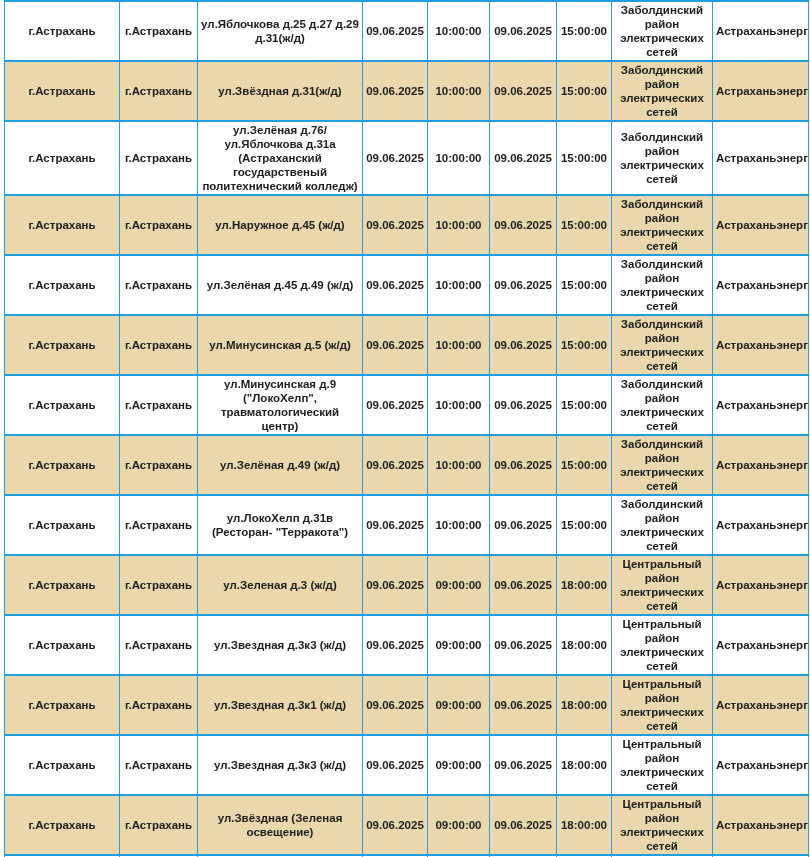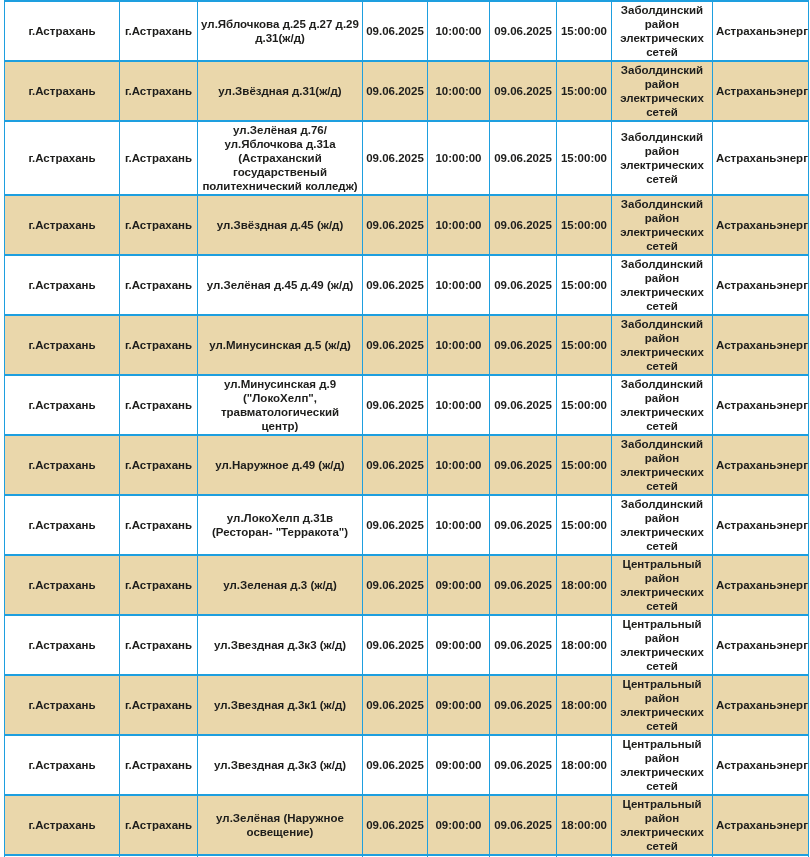--- a/index.html
+++ b/index.html
@@ -92,21 +92,21 @@
     <td class="nowrap">09.06.2025</td>
     <td class="nowrap">10:00:00</td>
     <td class="nowrap">09.06.2025</td>
     <td class="nowrap">15:00:00</td>
     <td>Заболдинский район электрических сетей</td>
     <td class="nowrap">Астраханьэнерго</td>
   </tr>
         <tr>
     <td class="nowrap">г.Астрахань</td>
     <td class="nowrap">г.Астрахань</td>
-    <td>ул.Звёздная д.45 (ж/д)</td>
+    <td>ул.Наружное д.45 (ж/д)</td>
     <td class="nowrap">09.06.2025</td>
     <td class="nowrap">10:00:00</td>
     <td class="nowrap">09.06.2025</td>
     <td class="nowrap">15:00:00</td>
     <td>Заболдинский район электрических сетей</td>
     <td class="nowrap">Астраханьэнерго</td>
   </tr>
         <tr>
     <td class="nowrap">г.Астрахань</td>
     <td class="nowrap">г.Астрахань</td>
@@ -136,21 +136,21 @@
     <td class="nowrap">09.06.2025</td>
     <td class="nowrap">10:00:00</td>
     <td class="nowrap">09.06.2025</td>
     <td class="nowrap">15:00:00</td>
     <td>Заболдинский район электрических сетей</td>
     <td class="nowrap">Астраханьэнерго</td>
   </tr>
         <tr>
     <td class="nowrap">г.Астрахань</td>
     <td class="nowrap">г.Астрахань</td>
-    <td>ул.Наружное д.49 (ж/д)</td>
+    <td>ул.Зелёная д.49 (ж/д)</td>
     <td class="nowrap">09.06.2025</td>
     <td class="nowrap">10:00:00</td>
     <td class="nowrap">09.06.2025</td>
     <td class="nowrap">15:00:00</td>
     <td>Заболдинский район электрических сетей</td>
     <td class="nowrap">Астраханьэнерго</td>
   </tr>
         <tr>
     <td class="nowrap">г.Астрахань</td>
     <td class="nowrap">г.Астрахань</td>
@@ -202,21 +202,21 @@
     <td class="nowrap">09.06.2025</td>
     <td class="nowrap">09:00:00</td>
     <td class="nowrap">09.06.2025</td>
     <td class="nowrap">18:00:00</td>
     <td>Центральный район электрических сетей</td>
     <td class="nowrap">Астраханьэнерго</td>
   </tr>
         <tr>
     <td class="nowrap">г.Астрахань</td>
     <td class="nowrap">г.Астрахань</td>
-    <td>ул.Зелёная (Наружное освещение)</td>
+    <td>ул.Звёздная (Зеленая освещение)</td>
     <td class="nowrap">09.06.2025</td>
     <td class="nowrap">09:00:00</td>
     <td class="nowrap">09.06.2025</td>
     <td class="nowrap">18:00:00</td>
     <td>Центральный район электрических сетей</td>
     <td class="nowrap">Астраханьэнерго</td>
   </tr>
         <tr>
     <td class="nowrap">г.Астрахань</td>
     <td class="nowrap">г.Астрахань</td>

